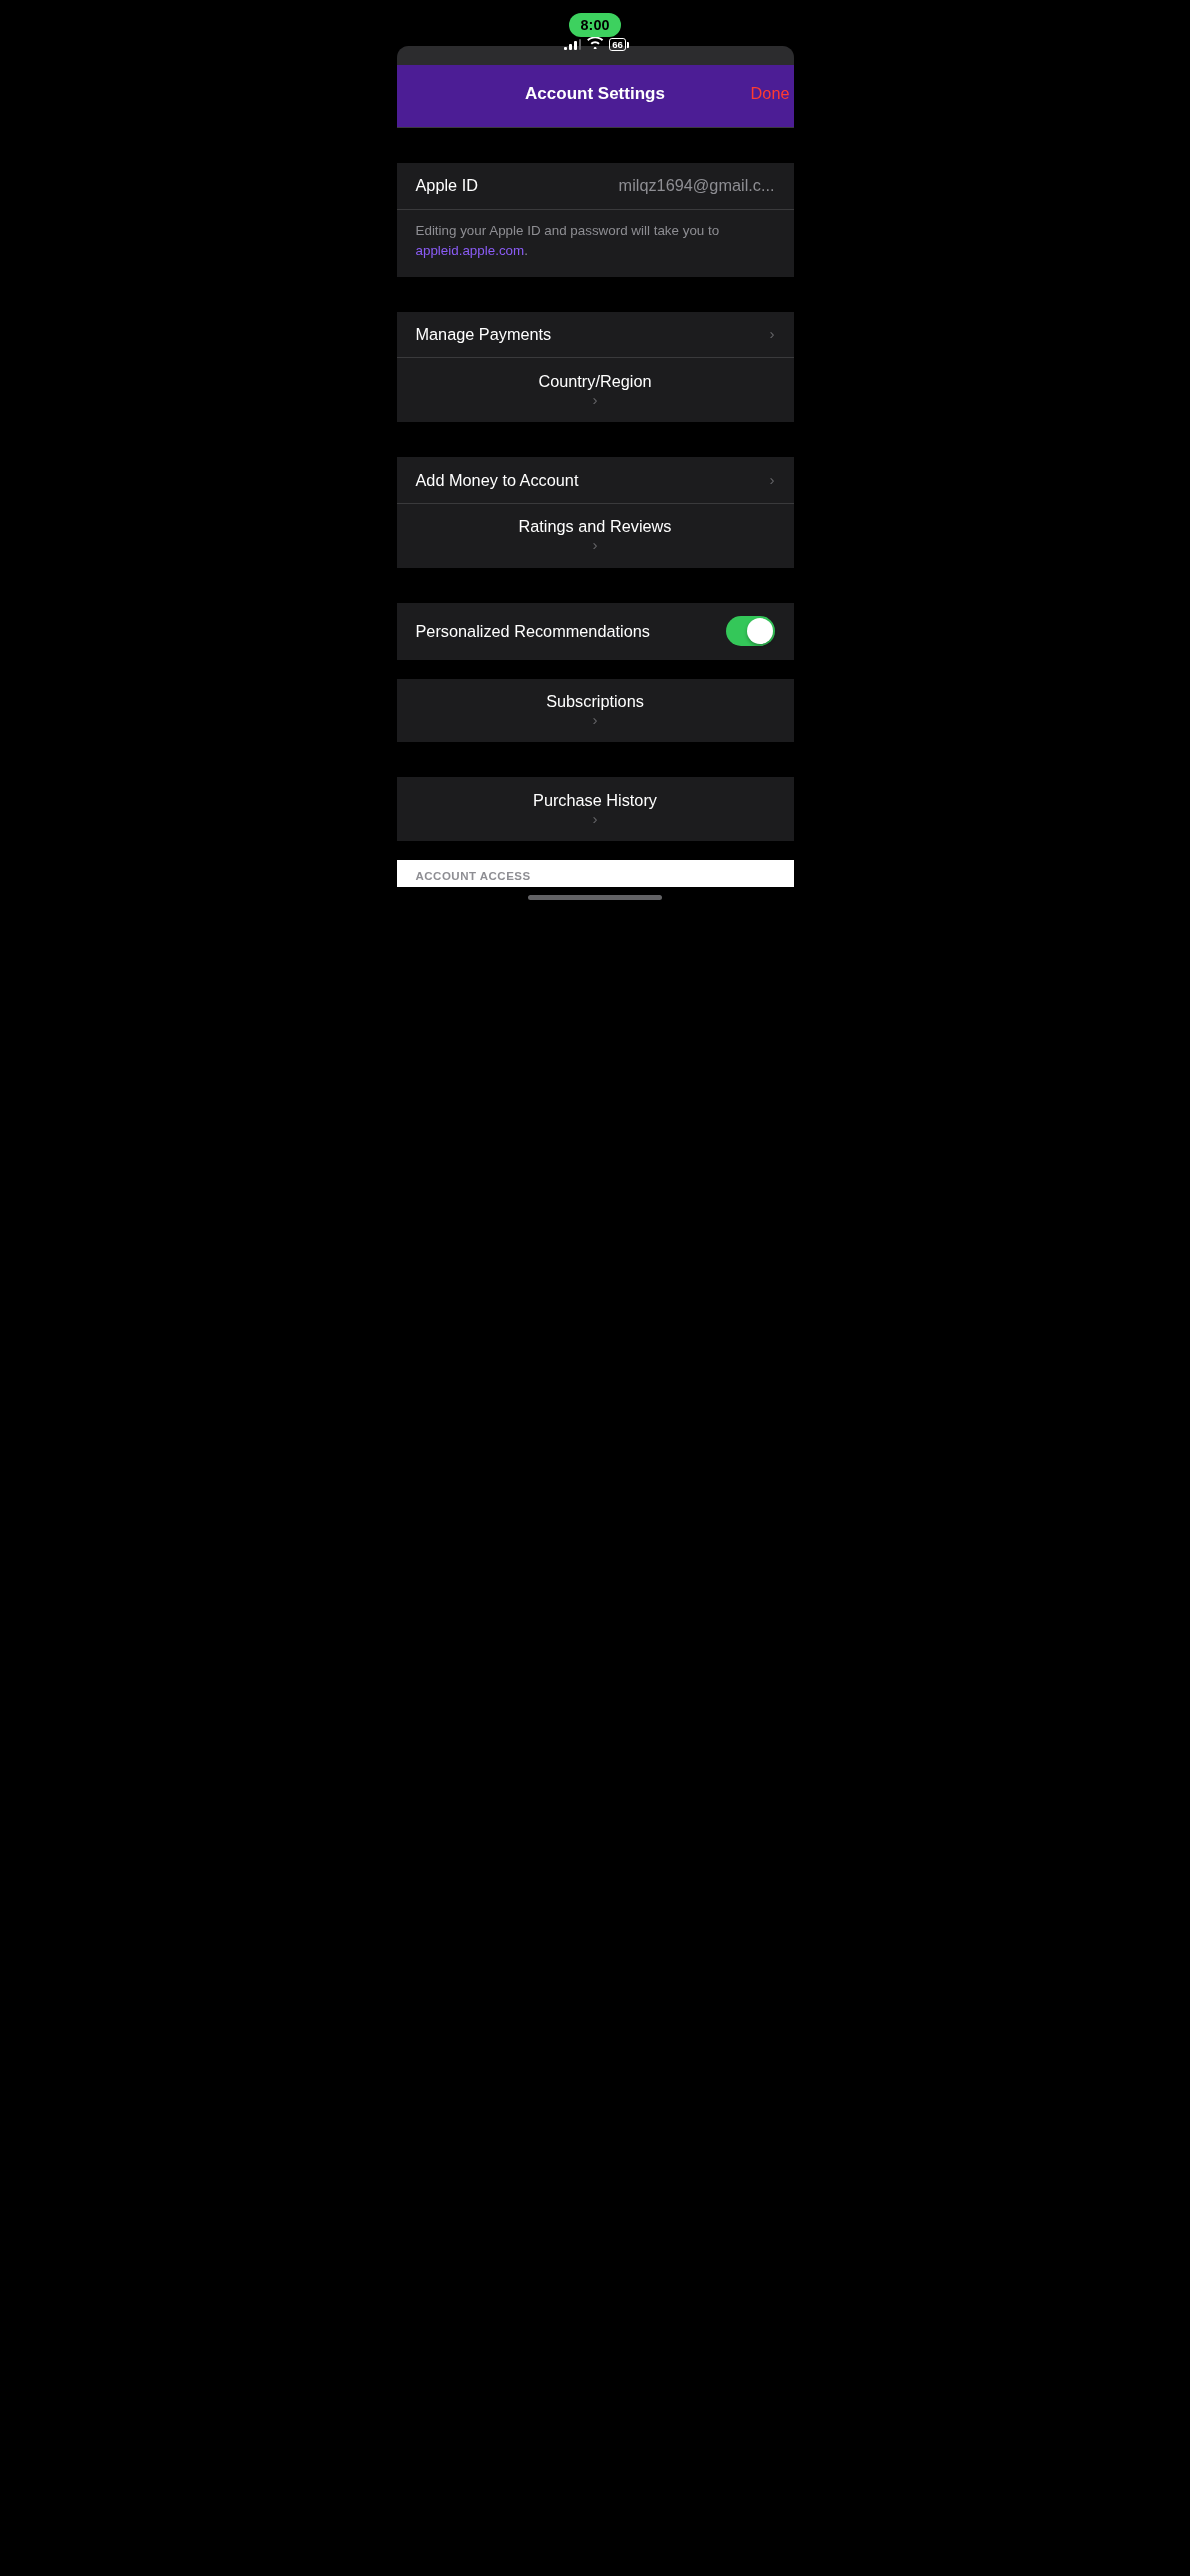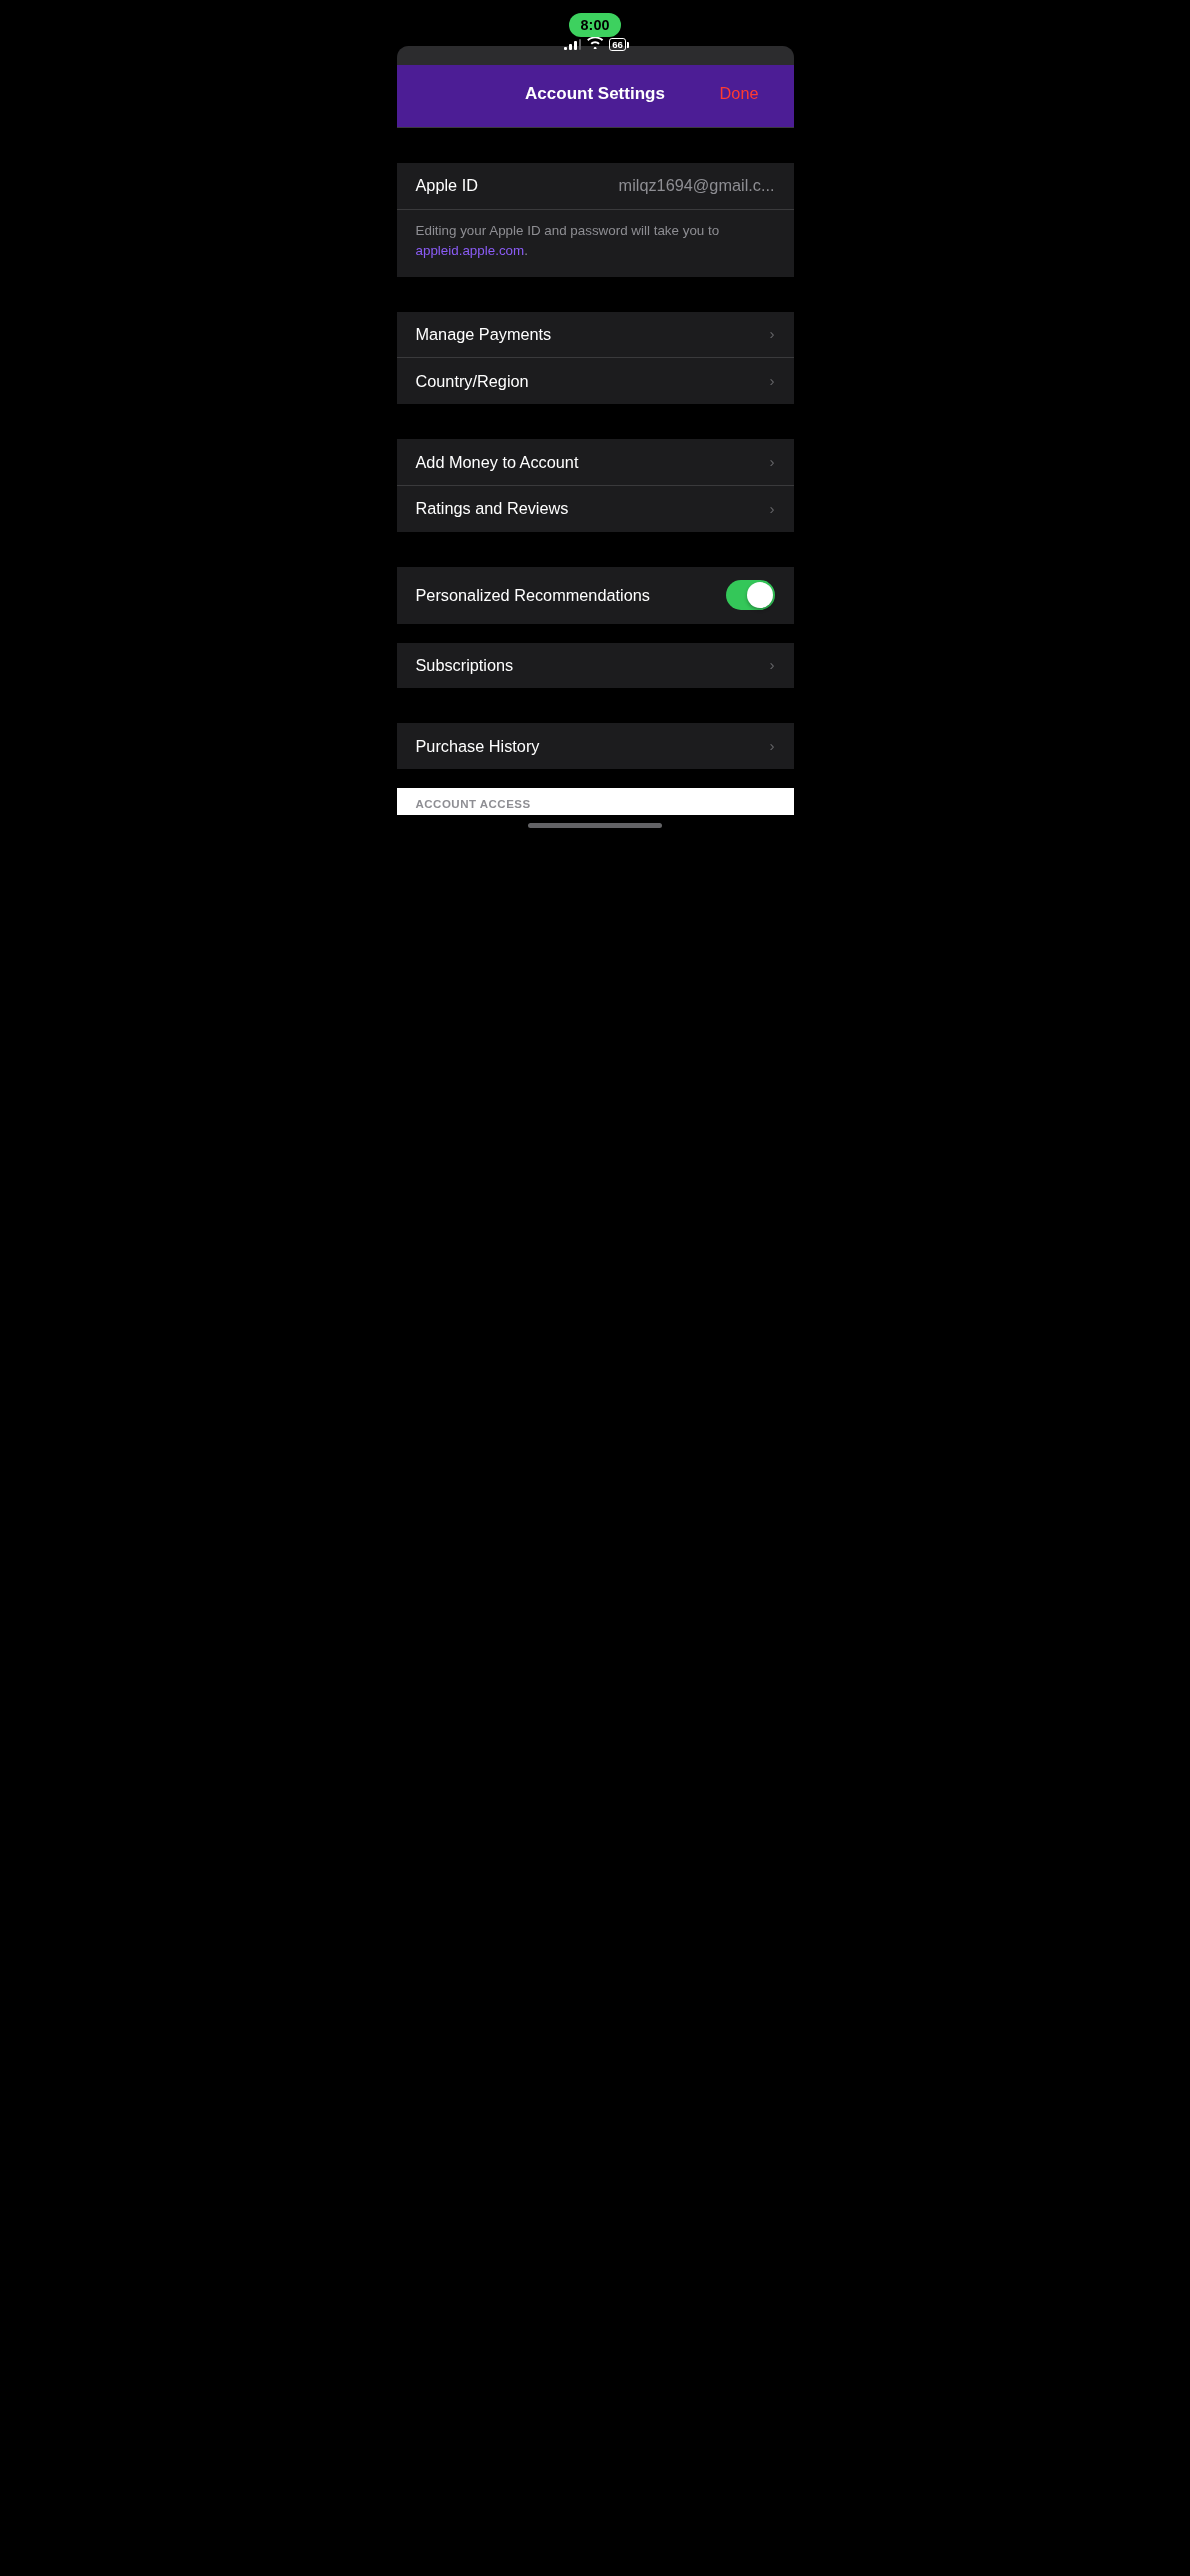--- a/index.html
+++ b/index.html
@@ -110,21 +110,21 @@
     }
 
     .header-title {
       font-size: 17px;
       font-weight: 600;
       color: #fff;
     }
 
     .header-done {
       position: absolute;
-      right: 35px;
+      right: 4px;
       color: #ff3b30;
       font-size: 16.3px;
       font-weight: 400;
       cursor: pointer;
       padding-left: 20px;
     }
 
     
     .section-gap {
       height: 35px;
@@ -145,20 +145,21 @@
       display: flex;
       justify-content: space-between;
       align-items: center;
       padding: 13.4px 19px;
       border-bottom: 0.5px solid #3a3a3c;
       cursor: pointer;
     }
 
     .settings-row:last-child {
       border-bottom: none;
+      flex-direction: column;
     }
 
     .row-label {
       font-size: 16.3px;
       color: #fff;
       font-weight: 400;
     }
 
     .row-right {
       display: flex;

